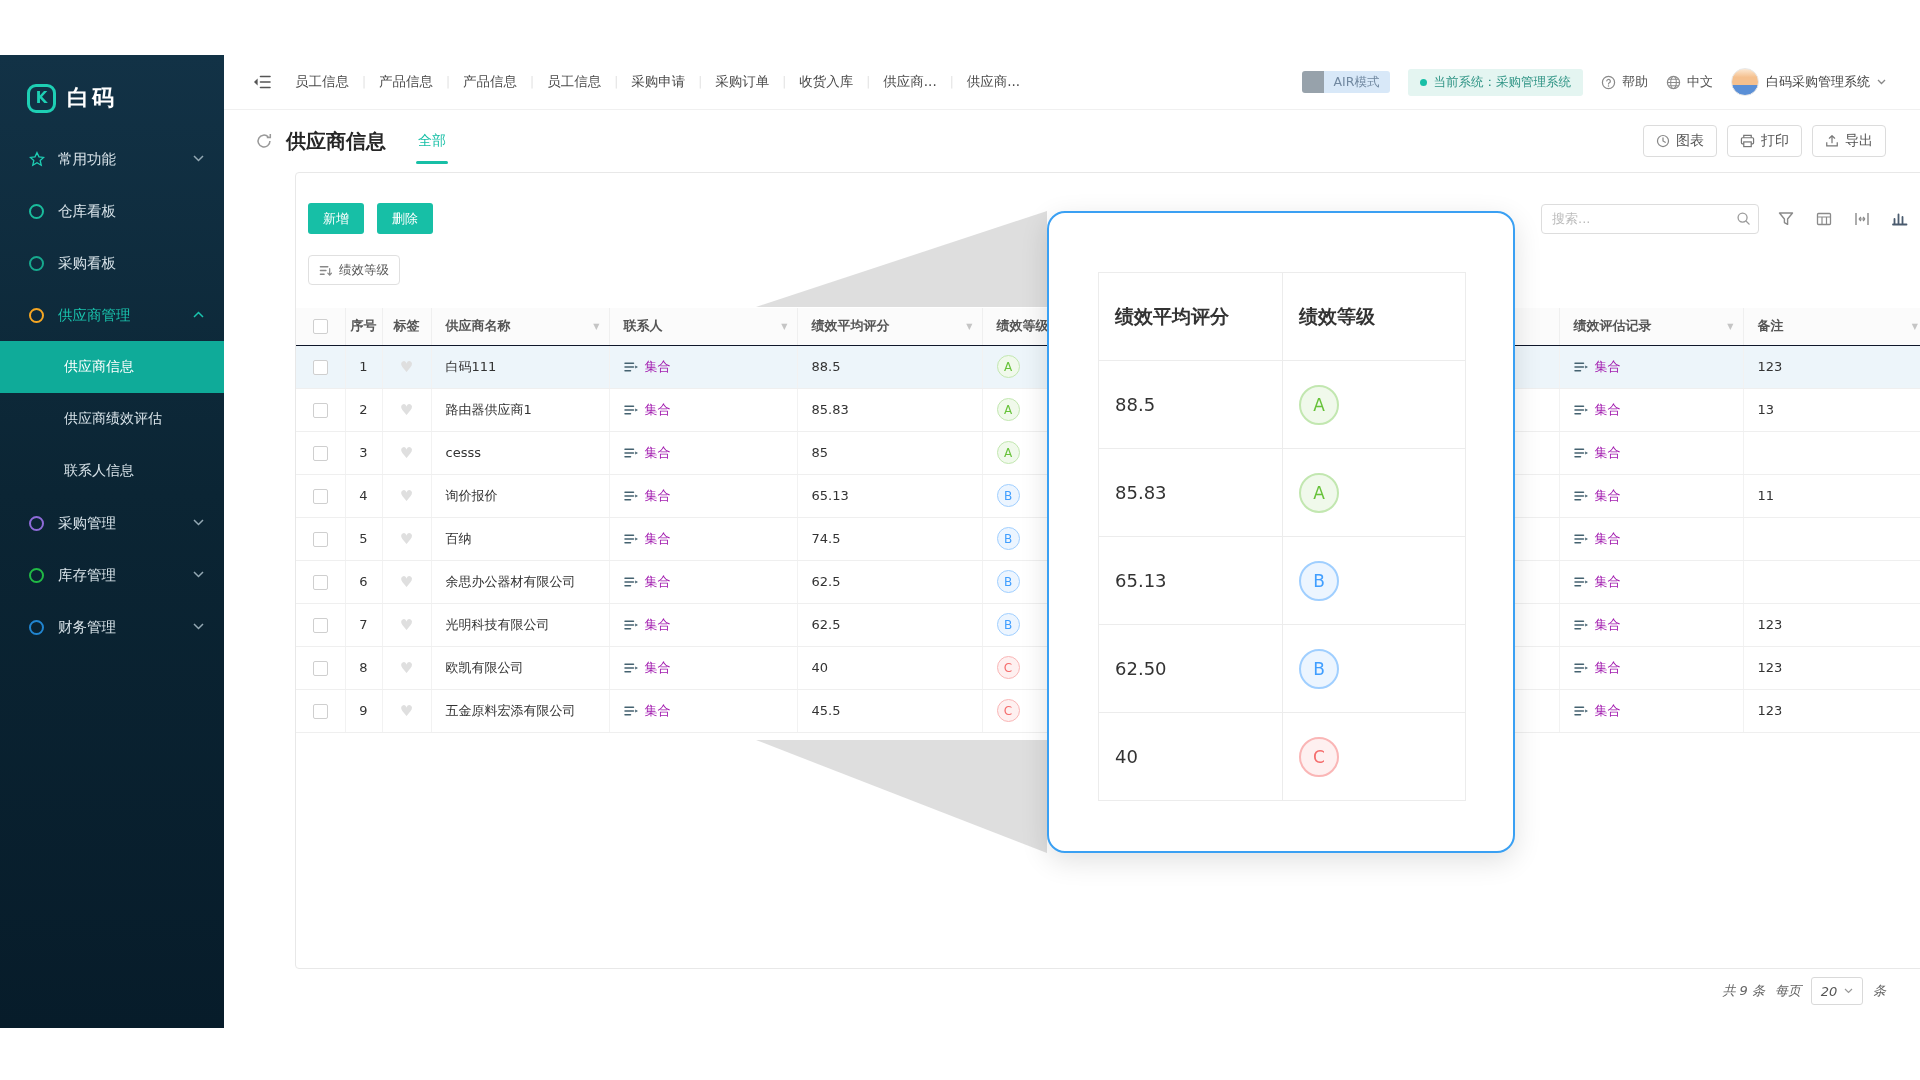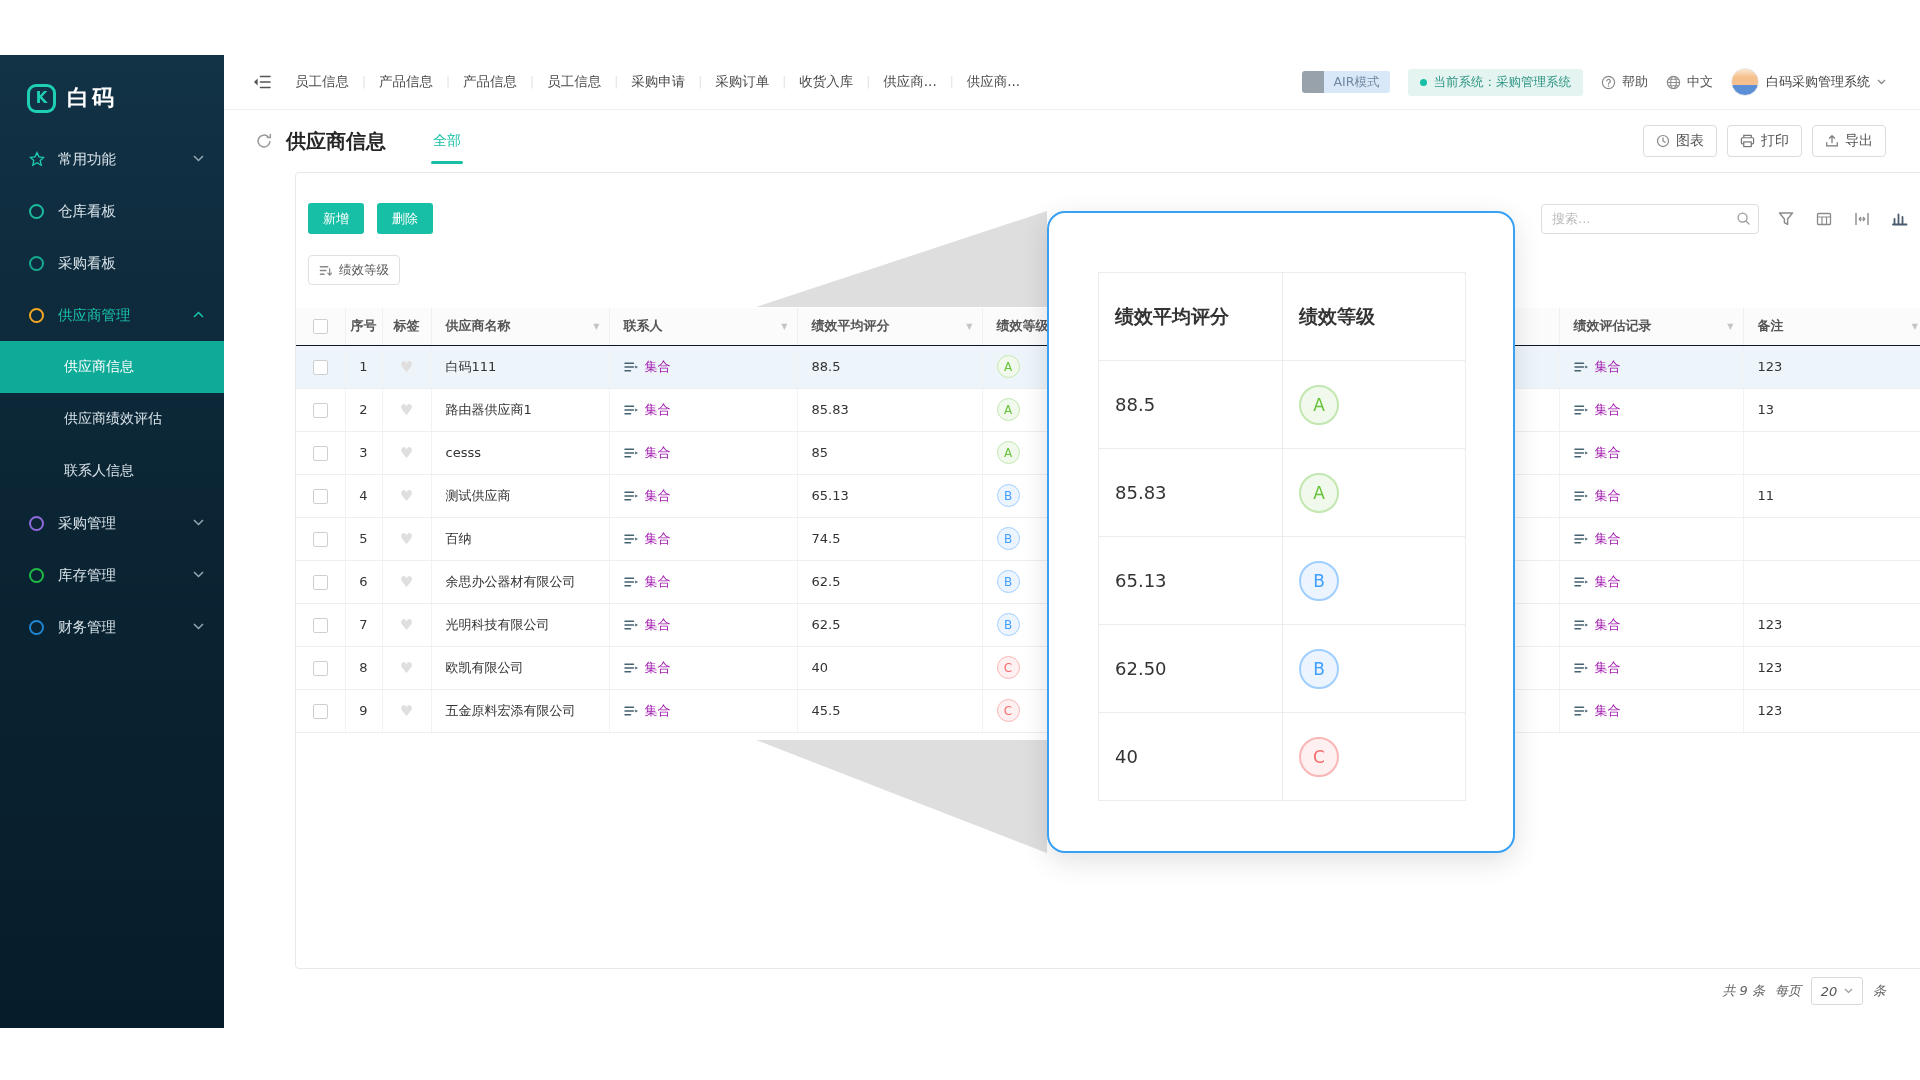--- a/index.html
+++ b/index.html
@@ -36,21 +36,21 @@
   .air-label{height:22px;display:flex;align-items:center;background:#d8e8f8;color:#7188a0;font-size:12.5px;padding:0 10px;border-radius:0 3px 3px 0;}
   .sys-chip{display:flex;align-items:center;gap:7px;background:#e4f5f1;color:#2f9485;font-size:12.5px;padding:5px 12px;border-radius:3px;}
   .sys-dot{width:7px;height:7px;border-radius:50%;background:var(--accent,#17bfa6);}
   .nav-link{display:flex;align-items:center;gap:6px;color:#555;font-size:13px;cursor:pointer;}
   .avatar{width:26px;height:26px;border-radius:50%;background:linear-gradient(180deg,#fce8d2 0%,#f5c08e 32%,#f5c08e 62%,#5a8fd6 62%);border:1px solid #e8e8e8;}
   .account{display:flex;align-items:center;gap:7px;font-size:13px;color:#444;cursor:pointer;}
 
   .page-header{position:absolute;top:55px;left:0;right:0;height:62px;box-sizing:border-box;display:flex;align-items:center;padding:0 34px 0 31px;background:#fff;}
   .refresh{display:flex;cursor:pointer;}
   .page-title{font-size:20px;font-weight:bold;color:#262626;margin-left:13px;}
-  .view-tab{position:relative;margin-left:45px;color:var(--accent,#17bfa6);font-size:14px;cursor:pointer;padding:0 2px;height:100%;display:flex;align-items:center;}
+  .view-tab{position:relative;margin-left:30px;color:var(--accent,#17bfa6);font-size:14px;cursor:pointer;padding:0 2px;height:100%;display:flex;align-items:center;}
   .view-tab::after{content:'';position:absolute;left:0;right:0;bottom:8px;height:3px;background:var(--accent,#17bfa6);border-radius:2px;}
   .hdr-actions{margin-left:auto;display:flex;gap:10px;}
   .hdr-btn{display:flex;align-items:center;gap:6px;border:1px solid #dcdcdc;border-radius:4px;padding:0 12px;height:32px;font-size:14px;color:#555;background:#fff;cursor:pointer;}
 
   
   .card{position:absolute;top:117px;left:31px;width:1631px;height:797px;border:1px solid #e8e8e8;border-radius:4px;background:#fff;box-sizing:border-box;z-index:1;margin-left:40px;}
   .toolbar{position:absolute;top:30px;left:12px;right:14px;display:flex;align-items:center;}
   .btn{border:none;border-radius:3px;color:#fff;font-size:13px;padding:0 15px;height:31px;cursor:pointer;background:var(--accent,#17bfa6);margin-right:13px;}
   .tool-right{margin-left:auto;display:flex;align-items:center;gap:16px;}
   .search-wrap{position:relative;}
@@ -421,21 +421,21 @@
                       <path d="M11.2 4.6 14 6l-2.8 1.4z" fill="#456270"></path>
                     </svg>
                     <span>集合</span>
                   </span></td>
                 <td></td>
               </tr>
               <tr>
                 <td class="c-check"><span class="checkbox"></span></td>
                 <td class="c-no">4</td>
                 <td class="c-tag"><span class="heart">♥</span></td>
-                <td>测试供应商</td>
+                <td>询价报价</td>
                 <td><span class="coll">
                     <svg width="14" height="12" viewBox="0 0 14 12">
                       <path d="M1 2.2h8.5M1 6h8.5M1 9.8h5.5" stroke="#456270" stroke-width="1.5" fill="none" stroke-linecap="round"></path>
                       <path d="M11.2 4.6 14 6l-2.8 1.4z" fill="#456270"></path>
                     </svg>
                     <span>集合</span>
                   </span></td>
                 <td>65.13</td>
                 <td><span class="badge gB">B</span></td>
                 <td class="c-fill"></td>

